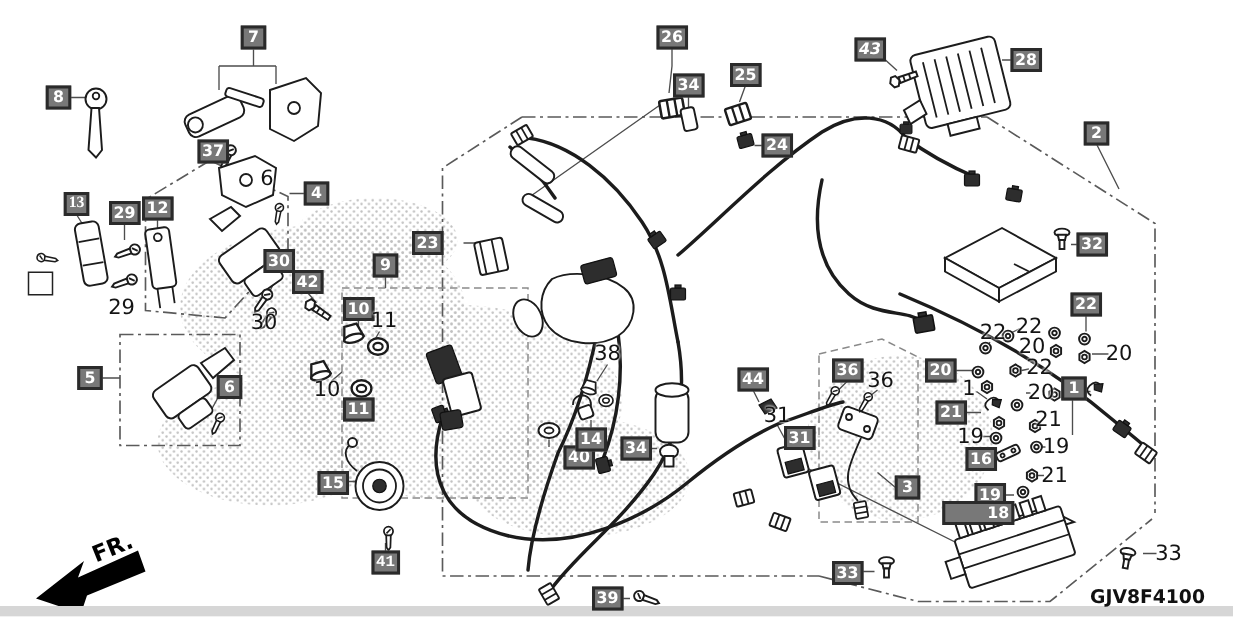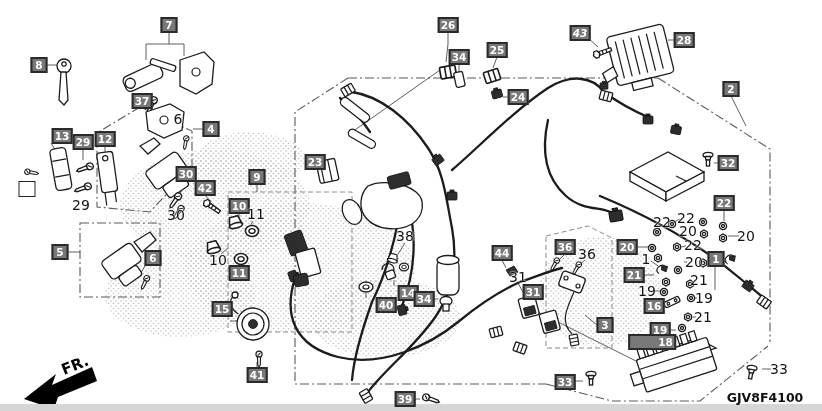--- a/index.html
+++ b/index.html
@@ -357,54 +357,54 @@
 
   <rect class="footer" x="0" y="404" width="822" height="7"></rect>
   <text class="code" x="765" y="402" text-anchor="middle">GJV8F4100</text>
 </svg>
 
 <div id="labels-layer">
       <div class="plabel-box" style="left: 169px; top: 25px;">7</div>
       <div class="plabel-box" style="left: 39px; top: 65px;">8</div>
       <div class="plabel-box" style="left: 131px; top: 101px; margin-left: 11px;">37</div>
       <div class="plabel-box" style="left: 211px; top: 129px;">4</div>
-      <div class="plabel-box" style="left: 62px; top: 136px;">13</div>
+      <div class="plabel-box" style="left: 51px; top: 136px; font-family: Liberation Serif, serif;">13</div>
       <div class="plabel-box" style="left: 83px; top: 142px;">29</div>
       <div class="plabel-box" style="left: 105px; top: 139px;">12</div>
       <div class="plabel-box" style="left: 186px; top: 174px;">30</div>
       <div class="plabel-box" style="left: 205px; top: 188px;">42</div>
       <div class="plabel-box" style="left: 257px; top: 177px;">9</div>
       <div class="plabel-box" style="left: 239px; top: 206px;">10</div>
       <div class="plabel-box" style="left: 239px; top: 273px;">11</div>
       <div class="plabel-box" style="left: 60px; top: 252px;">5</div>
       <div class="plabel-box" style="left: 153px; top: 258px;">6</div>
-      <div class="plabel-box" style="left: 315px; top: 162px;">23</div>
-      <div class="plabel-box" style="left: 222px; top: 309px;">15</div>
-      <div class="plabel-box" style="left: 257px; top: 375px;">41</div>
+      <div class="plabel-box" style="left: 285px; top: 162px;">23</div>
+      <div class="plabel-box" style="left: 222px; top: 322px;">15</div>
+      <div class="plabel-box" style="left: 257px; top: 375px; font-family: Liberation Mono, monospace;">41</div>
       <div class="plabel-box" style="left: 448px; top: 25px;">26</div>
       <div class="plabel-box" style="left: 459px; top: 57px;">34</div>
       <div class="plabel-box" style="left: 497px; top: 50px;">25</div>
       <div class="plabel-box" style="left: 518px; top: 97px;">24</div>
       <div class="plabel-box" style="left: 580px; top: 33px; font-style: italic;">43</div>
       <div class="plabel-box" style="left: 684px; top: 40px; text-align: center;">28</div>
       <div class="plabel-box" style="left: 731px; top: 89px;">2</div>
       <div class="plabel-box" style="left: 728px; top: 163px; text-align: center;">32</div>
       <div class="plabel-box" style="left: 724px; top: 203px;">22</div>
       <div class="plabel-box" style="left: 627px; top: 247px;">20</div>
       <div class="plabel-box" style="left: 716px; top: 259px;">1</div>
       <div class="plabel-box" style="left: 634px; top: 275px;">21</div>
       <div class="plabel-box" style="left: 654px; top: 306px;">16</div>
       <div class="plabel-box" style="left: 660px; top: 330px;">19</div>
       <div class="plabel-box" style="left: 652px; top: 342px; padding-left: 28px;">18</div>
       <div class="plabel-box" style="left: 565px; top: 247px;">36</div>
       <div class="plabel-box" style="left: 605px; top: 325px;">3</div>
       <div class="plabel-box" style="left: 502px; top: 253px; text-align: right;">44</div>
       <div class="plabel-box" style="left: 533px; top: 292px;">31</div>
       <div class="plabel-box" style="left: 386px; top: 305px;">40</div>
-      <div class="plabel-box" style="left: 408px; top: 293px;">14</div>
+      <div class="plabel-box" style="left: 394px; top: 293px;">14</div>
       <div class="plabel-box" style="left: 424px; top: 299px;">34</div>
       <div class="plabel-box" style="left: 405px; top: 399px;">39</div>
       <div class="plabel-box" style="left: 565px; top: 382px;">33</div>
       <div class="plabel-plain" style="left: 178px; top: 119px;">6</div>
       <div class="plabel-plain" style="left: 81px; top: 205px;">29</div>
       <div class="plabel-plain" style="left: 176px; top: 215px;">30</div>
       <div class="plabel-plain" style="left: 256px; top: 214px;">11</div>
       <div class="plabel-plain" style="left: 218px; top: 260px;">10</div>
       <div class="plabel-plain" style="left: 405px; top: 236px;">38</div>
       <div class="plabel-plain" style="left: 587px; top: 254px;">36</div>

